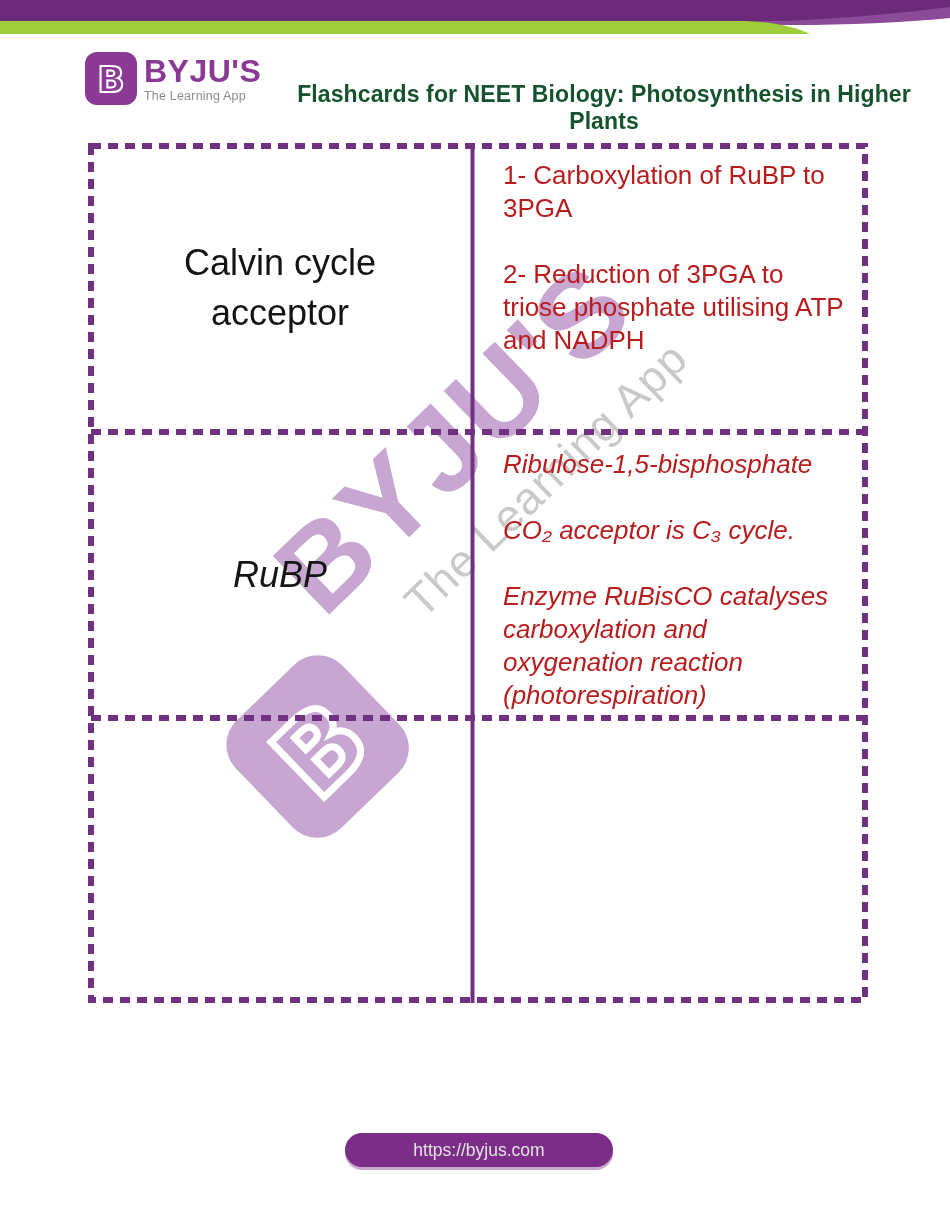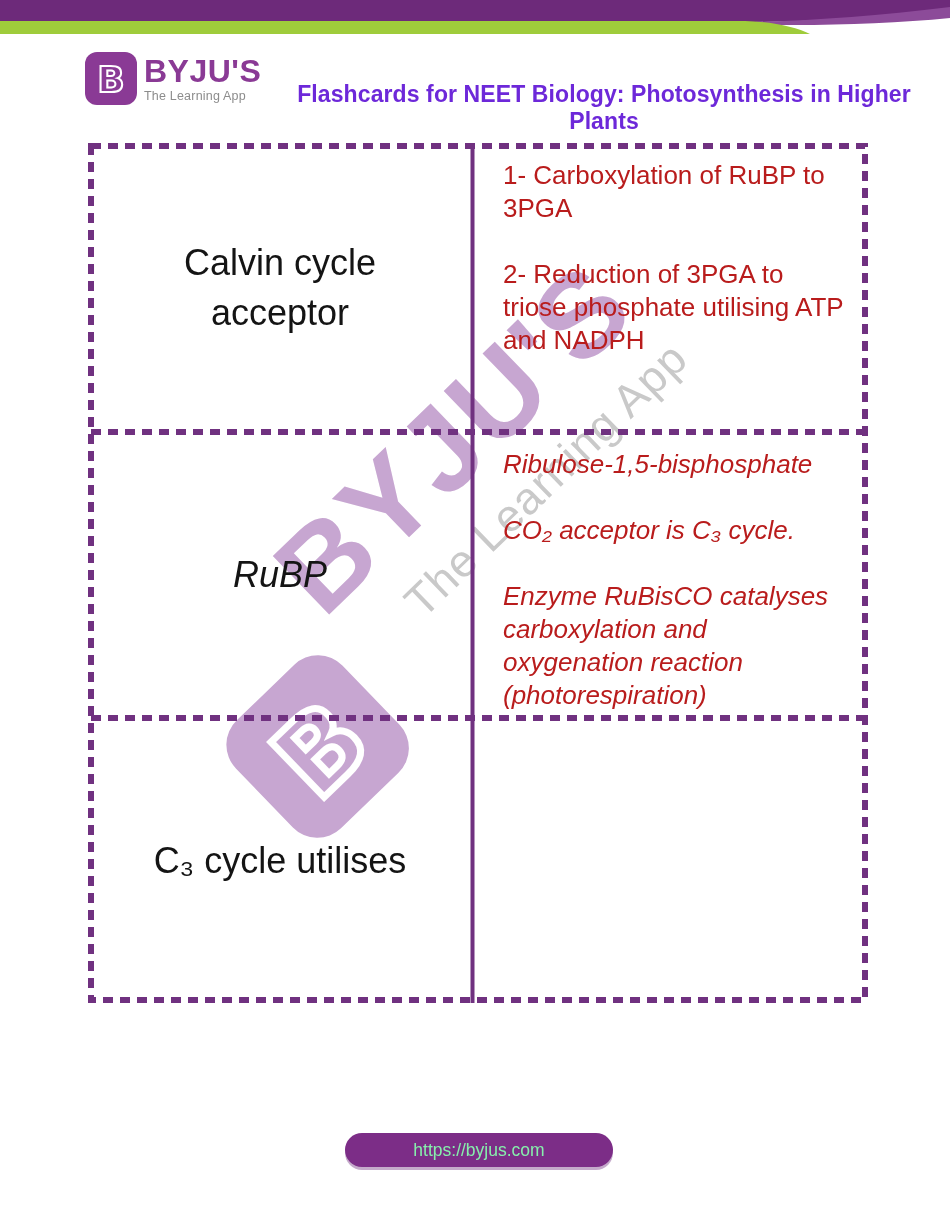--- a/index.html
+++ b/index.html
@@ -22,21 +22,21 @@
   .logo-brand {
     font-size: 32px; font-weight: bold; color: #8a3a95;
     letter-spacing: 0.5px; line-height: 1.0;
   }
   .logo-tagline { font-size: 12.5px; color: #8c8c8c; margin-top: 2px; letter-spacing: 0.2px; }
 
   
   .page-title {
     position: absolute; left: 268px; right: 10px; top: 66px;
     text-align: center;
-    font-size: 23px; font-weight: bold; color: #6d28d9;
+    font-size: 23px; font-weight: bold; color: #14532d;
     letter-spacing: 0.1px;
   }
 
   
   .watermark {
     position: absolute; left: 140px; top: 415px;
     display: flex; align-items: flex-start; gap: 18px;
     transform: rotate(-44deg);
     pointer-events: none;
     z-index: 1;
@@ -80,21 +80,21 @@
 
   .row-0 { top: 0; height: 289px; }
   .row-1 { top: 289px; height: 286px; font-style: italic; }
   .row-2 { top: 575px; height: 285px; }
 
   
   .footer-pill {
     position: absolute; left: 345px; top: 1133px;
     width: 268px; height: 34px;
     background: #7c2d87; border-radius: 17px;
-    color: #86efac; font-size: 17.5px;
+    color: #e5e5e5; font-size: 17.5px;
     display: flex; align-items: center; justify-content: center;
     text-decoration: none;
     box-shadow: 0 3px 0 rgba(150, 100, 160, 0.55);
     z-index: 3;
   }
 </style>
 </head>
 <body>
 
 <div class="page">
@@ -148,22 +148,19 @@
 
     <div class="cell cell-term row-1">
       <div class="term-text">RuBP</div>
     </div>
     <div class="cell cell-def row-1">
       <p>Ribulose-1,5-bisphosphate</p>
       <p>CO₂ acceptor is C₃ cycle.</p>
       <p>Enzyme RuBisCO catalyses carboxylation and oxygenation reaction (photorespiration)</p>
     </div>
 
-    <div class="cell cell-term row-2">
-      <div class="term-text">C₃ cycle utilises</div>
-    </div>
     <div class="cell cell-def def-large row-2">
     </div>
   </div>
 
   <a href="#" class="footer-pill">https://byjus.com</a>
 
 </div>
 
 </body></html>

